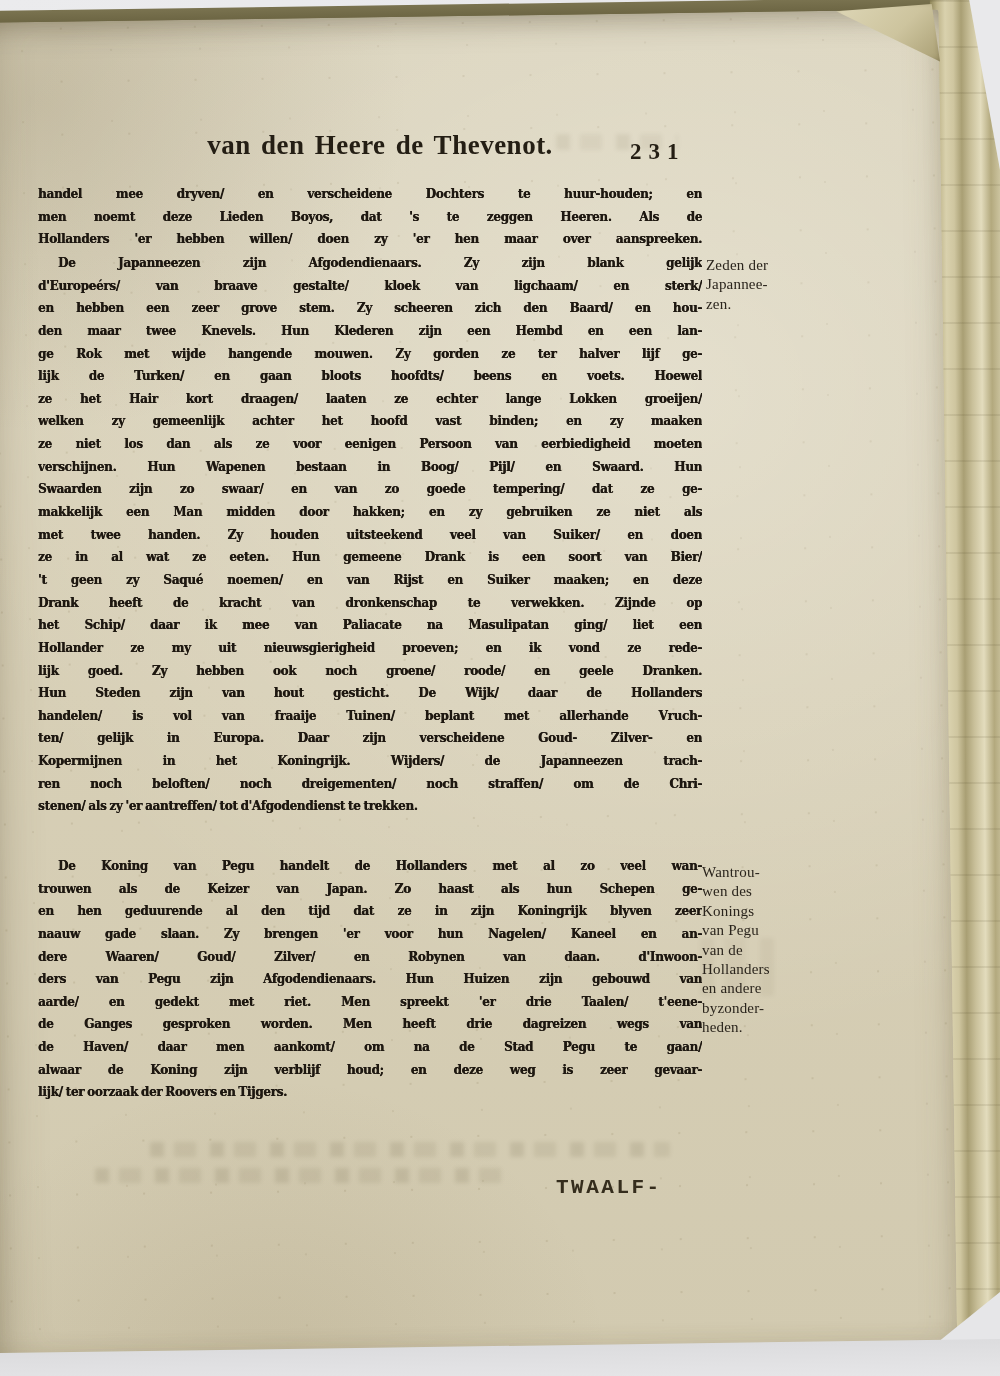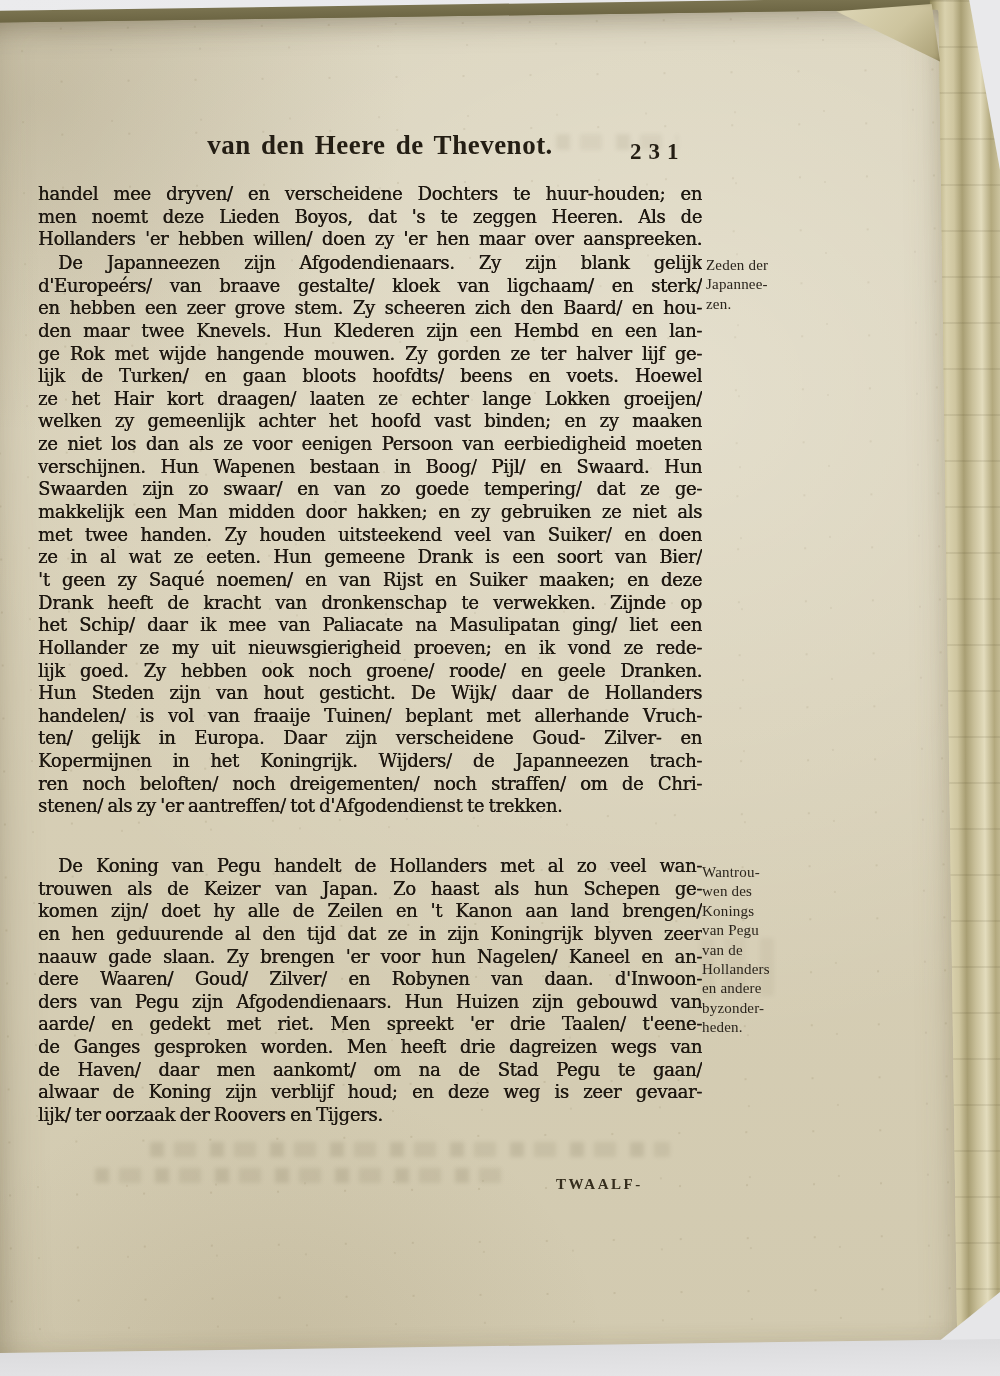--- a/index.html
+++ b/index.html
@@ -65,36 +65,36 @@
     font-family:"Liberation Serif",serif;font-size:27px;font-weight:600;
     letter-spacing:0.5px;word-spacing:3px;color:#241e14;
   }
   .page-num{
     position:absolute;left:630px;top:139px;font-family:"Liberation Serif",serif;
     font-size:23px;font-weight:700;letter-spacing:7px;color:#241e14;
   }
   .para{position:absolute;left:38px;width:664px;}
   #p1{top:183px}#p2{top:252px}#p3{top:855px}
   .tline{
-    font-size:18px;font-weight:400;letter-spacing:-0.3px;word-spacing:-1px;
+    font-size:12px;font-weight:700;letter-spacing:-0.3px;word-spacing:-1px;
     line-height:22.65px;height:22.65px;overflow:hidden;text-align:justify;
     text-shadow:0.35px 0 0 currentColor;
   }
   .tline:after{content:"";display:inline-block;width:100%;height:0;}
   .tline.last:after{content:none;}
   .tline.ind{padding-left:20px;}
   .margin-note{
     position:absolute;font-family:"Liberation Serif",serif;font-size:15px;
     line-height:19.4px;color:#2a241c;letter-spacing:0.2px;
   }
   #mn1{left:706px;top:256px;width:92px;}
   #mn2{left:702px;top:863px;width:100px;}
   .catchword{
-    position:absolute;left:556px;top:1176px;font-family:Liberation Serif, serif;
-    font-size:15px;font-weight:600;letter-spacing:2.5px;color:#352d1d;
+    position:absolute;left:556px;top:1176px;font-family:Liberation Mono, monospace;
+    font-size:21px;font-weight:600;letter-spacing:2.5px;color:#352d1d;
   }
   
   .ghost{
     position:absolute;border-radius:2px;filter:blur(2.2px);opacity:0.45;
     background:repeating-linear-gradient(90deg,
       rgba(95,85,55,0.30) 0 14px, rgba(95,85,55,0) 14px 24px,
       rgba(95,85,55,0.22) 24px 46px, rgba(95,85,55,0) 46px 60px);
   }
   #g1{left:556px;top:134px;width:122px;height:16px;opacity:0.30;}
   #g2{left:150px;top:1142px;width:520px;height:15px;}
@@ -154,21 +154,20 @@
       <div class="tline">handelen/ is vol van fraaije Tuinen/ beplant met allerhande Vruch-</div>
       <div class="tline">ten/ gelijk in Europa. Daar zijn verscheidene Goud- Zilver- en</div>
       <div class="tline">Kopermijnen in het Koningrijk. Wijders/ de Japanneezen trach-</div>
       <div class="tline">ren noch beloften/ noch dreigementen/ noch straffen/ om de Chri-</div>
       <div class="tline last">stenen/ als zy 'er aantreffen/ tot d'Afgodendienst te trekken.</div>
     </div>
 
     <div class="para" id="p3">
       <div class="tline ind">De Koning van Pegu handelt de Hollanders met al zo veel wan-</div>
       <div class="tline">trouwen als de Keizer van Japan. Zo haast als hun Schepen ge-</div>
-      <div class="tline">komen zijn/ doet hy alle de Zeilen en 't Kanon aan land brengen/</div>
       <div class="tline">en hen geduurende al den tijd dat ze in zijn Koningrijk blyven zeer</div>
       <div class="tline">naauw gade slaan. Zy brengen 'er voor hun Nagelen/ Kaneel en an-</div>
       <div class="tline">dere Waaren/ Goud/ Zilver/ en Robynen van daan. d'Inwoon-</div>
       <div class="tline">ders van Pegu zijn Afgodendienaars. Hun Huizen zijn gebouwd van</div>
       <div class="tline">aarde/ en gedekt met riet. Men spreekt 'er drie Taalen/ t'eene-</div>
       <div class="tline">de Ganges gesproken worden. Men heeft drie dagreizen wegs van</div>
       <div class="tline">de Haven/ daar men aankomt/ om na de Stad Pegu te gaan/</div>
       <div class="tline">alwaar de Koning zijn verblijf houd; en deze weg is zeer gevaar-</div>
       <div class="tline last">lijk/ ter oorzaak der Roovers en Tijgers.</div>
     </div>

